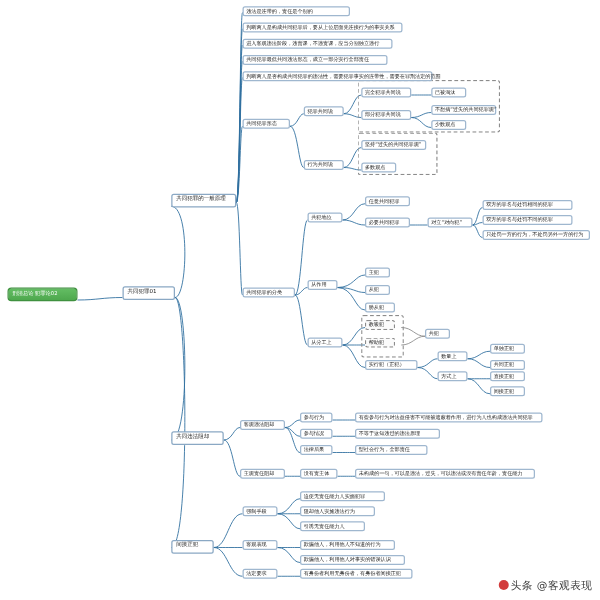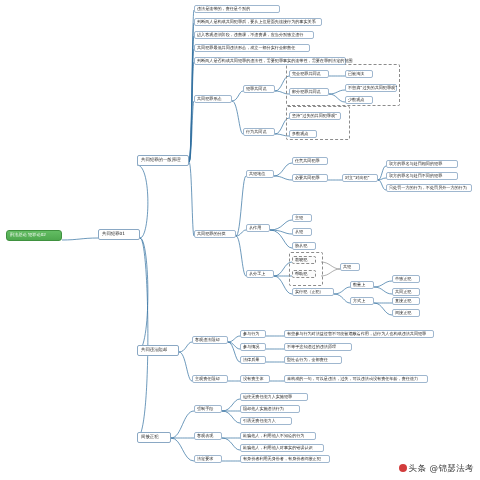--- a/index.html
+++ b/index.html
@@ -209,15 +209,15 @@
       <div class="node " style="left: 194px; top: 455px; width: 28px;"><span>法定要求</span></div>
       <div class="node " style="left: 240px; top: 393px; width: 68px;"><span>迫使无责任能力人实施犯罪</span></div>
       <div class="node " style="left: 240px; top: 405px; width: 60px;"><span>阻却他人实施违法行为</span></div>
       <div class="node " style="left: 240px; top: 417px; width: 52px;"><span>引诱无责任能力人</span></div>
       <div class="node " style="left: 240px; top: 432px; width: 76px;"><span>欺骗他人，利用他人不知道的行为</span></div>
       <div class="node " style="left: 240px; top: 444px; width: 84px;"><span>欺骗他人，利用他人对事实的错误认识</span></div>
       <div class="node " style="left: 240px; top: 455px; width: 90px;"><span>有身份者利用无身份者，有身份者间接正犯</span></div>
     </div>
 
   <div class="watermark">
-    <span class="wm-dot"></span><span>头条 @锦瑟法考</span>
+    <span class="wm-dot"></span><span>头条 @客观表现</span>
   </div>
 </div>
 
 </body></html>

